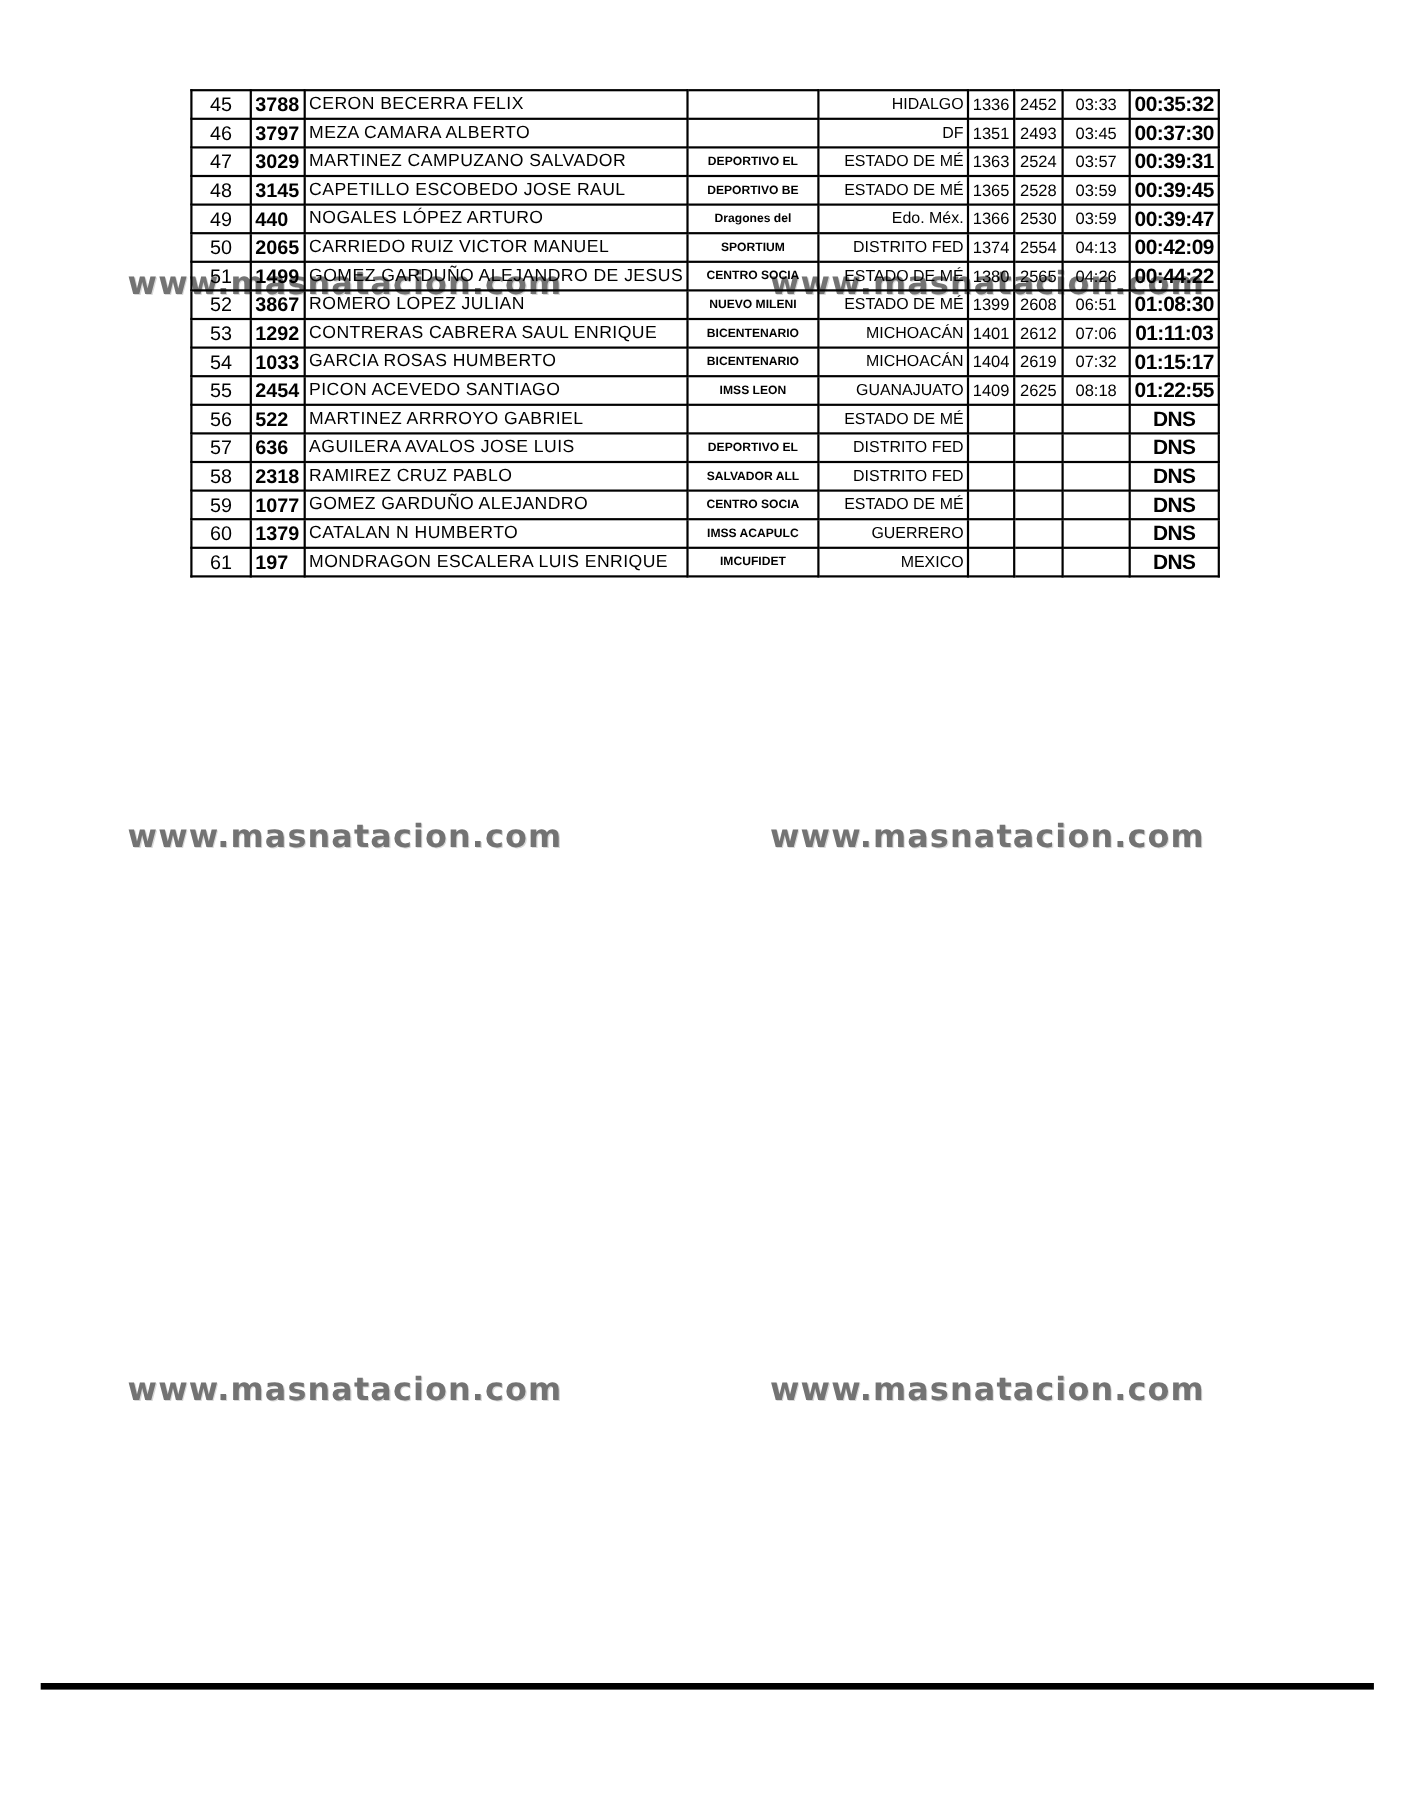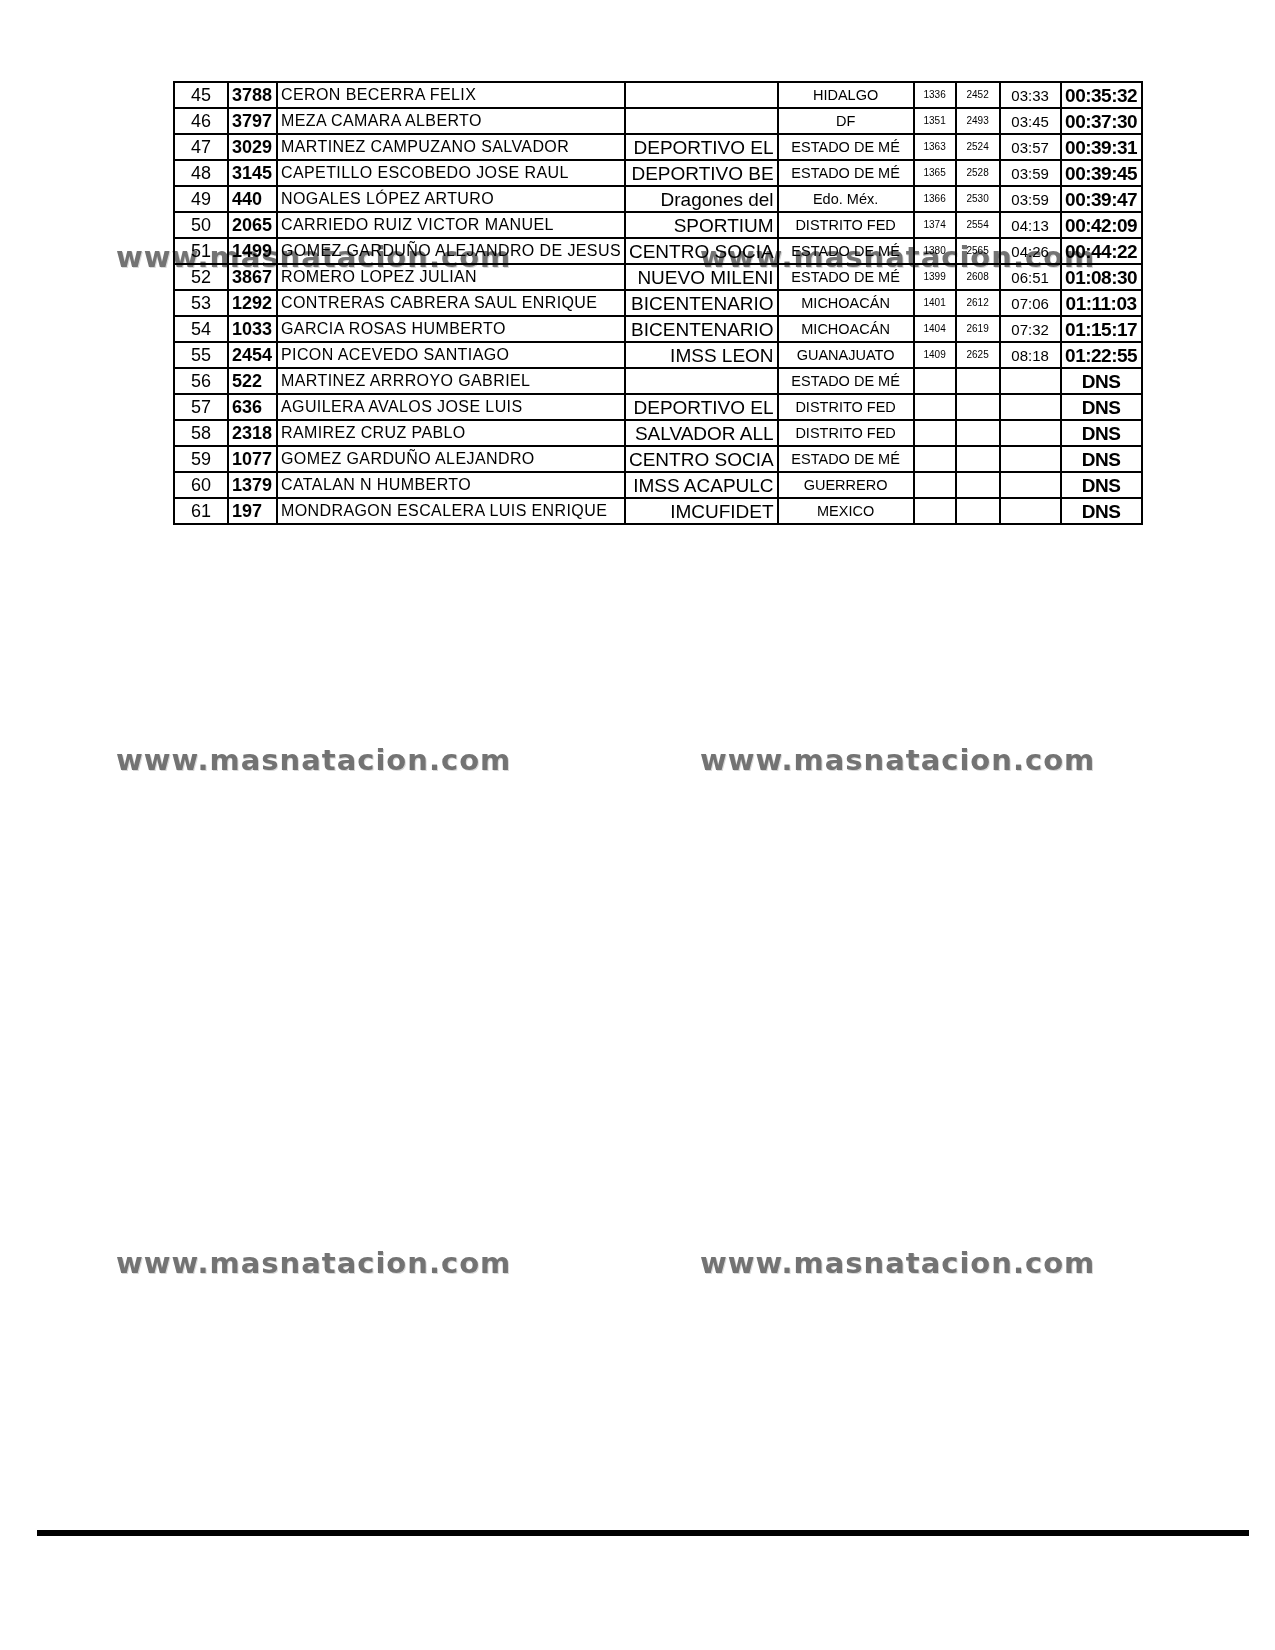--- a/index.html
+++ b/index.html
@@ -39,23 +39,23 @@
     height:24px;
     padding:0 3px;
     overflow:hidden;
     white-space:nowrap;
     background:transparent;
     line-height:1;
   }
   td.c-pos  {text-align:center;font-size:18px;margin-left:29px;}
   td.c-bib  {text-align:left;font-size:18px;font-weight:bold;}
   td.c-name {text-align:left;  font-size:16px;letter-spacing:0.4px;}
-  td.c-team {text-align:right;  font-size:19px;}
-  td.c-state{text-align:center;  font-size:14.5px;}
-  td.c-num  {text-align:center;font-size:10px;}
+  td.c-team {text-align:center;  font-size:11px;font-weight:bold;}
+  td.c-state{text-align:right;  font-size:14.5px;}
+  td.c-num  {text-align:center;font-size:15px;}
   td.c-split{text-align:center;font-size:15px;}
   td.c-final{text-align:center;font-size:19px;font-weight:bold;letter-spacing:-0.5px;margin-left:10px;}
   #bottom-rule{
     position:absolute;
     left:37px;top:1530px;
     width:1212px;height:6px;
     background:#000;
     z-index:1;
   }
 </style>

